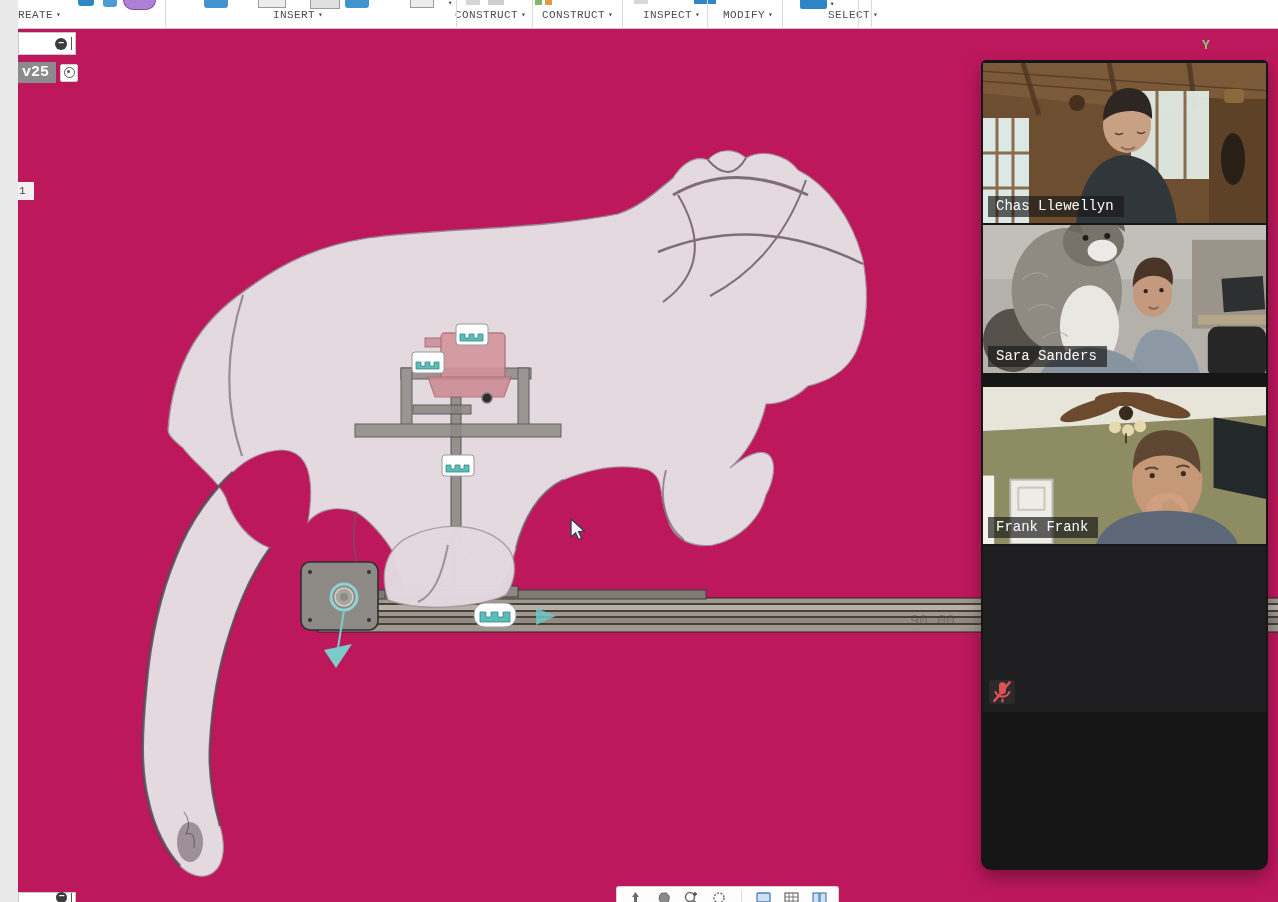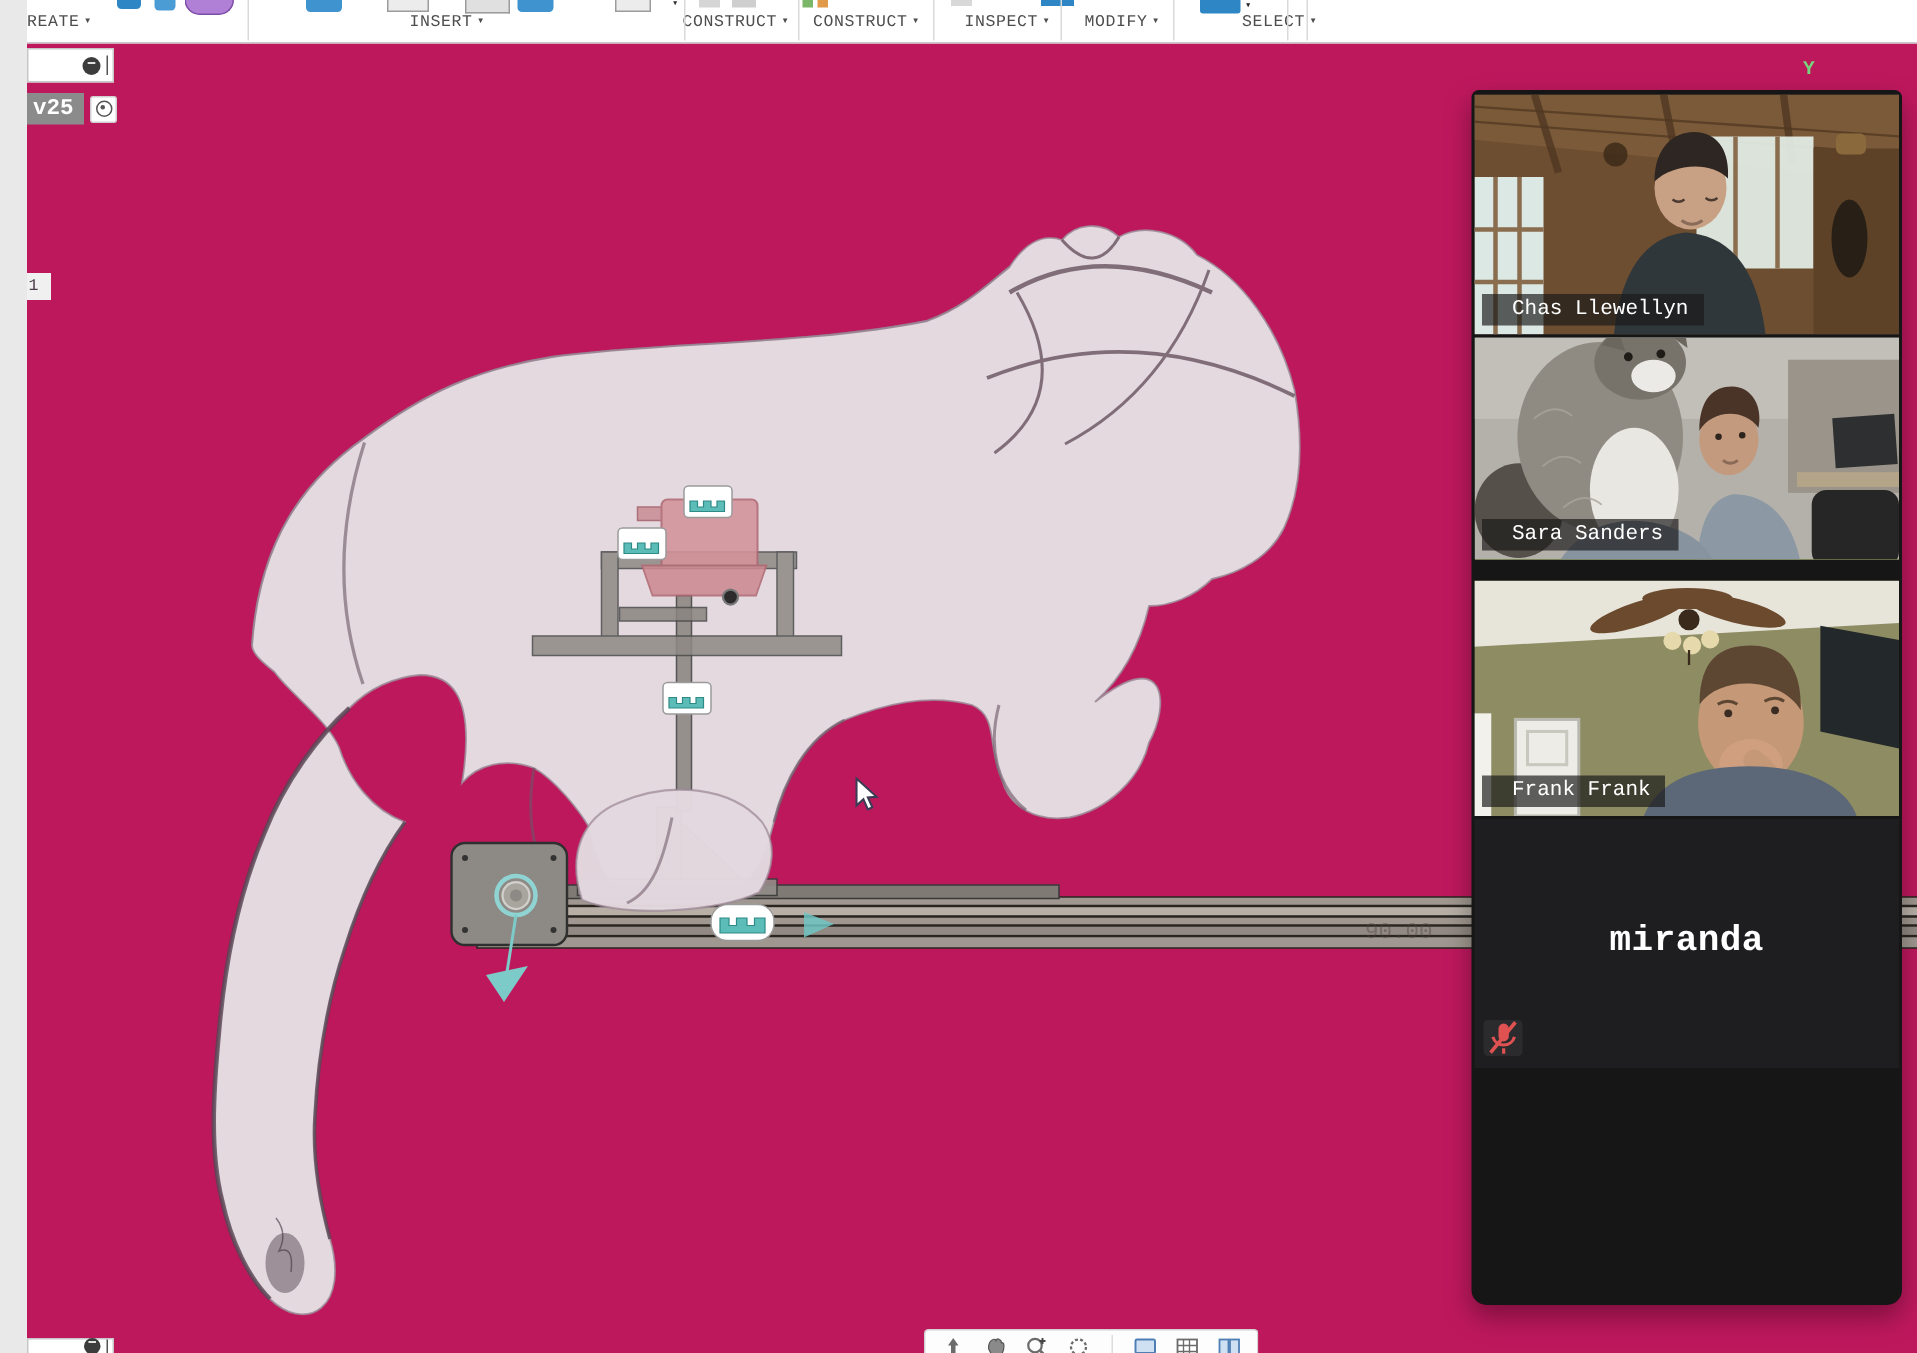--- a/index.html
+++ b/index.html
@@ -29,21 +29,21 @@
   
   #viewport-svg{position:absolute;left:0;top:0;z-index:1;}
   #axis-y{position:absolute;left:1184px;top:38px;color:#78d47a;font-size:13px;font-weight:bold;z-index:2;}
   
   #call-panel{position:absolute;left:963px;top:60px;width:287px;height:810px;background:#161617;
               border-radius:5px 5px 10px 10px;box-shadow:0 8px 18px rgba(0,0,0,.35);z-index:6;overflow:hidden;}
   .tile{position:absolute;left:2px;width:283px;overflow:hidden;background:#1e1e20;}
   .tile.video{background:#333;}
   .tile svg{display:block;width:100%;height:100%;}
   .name-tag{position:absolute;left:5px;bottom:6px;background:rgba(25,25,25,.68);color:#fff;
-            font-size:14px;padding:2px 10px 3px 20px;z-index:2;white-space:nowrap;}
+            font-size:14px;padding:2px 10px 3px 8px;z-index:2;white-space:nowrap;}
   .big-name{position:absolute;left:0;right:0;top:50%;transform:translateY(-55%);text-align:center;
             color:#fff;font-size:24px;font-weight:bold;letter-spacing:.3px;}
   #tile-sara{box-shadow:inset 0 0 0 2px #a5c14f;}
   .mute-chip{position:absolute;left:6px;bottom:8px;width:26px;height:24px;background:#2b2b2d;
              border-radius:3px;display:flex;align-items:center;justify-content:center;z-index:2;}
   
   #navbar{position:absolute;left:598px;top:886px;height:20px;background:#fdfdfd;border:1px solid #d2d2d2;
           border-bottom:none;border-radius:3px 3px 0 0;display:flex;align-items:flex-start;
           padding:3px 10px 0 10px;gap:11px;z-index:4;}
   .nav-ic{width:17px;height:17px;display:block;}
@@ -342,21 +342,20 @@
           <circle cx="202" cy="86" r="2.6" fill="#3a2c22"></circle>
         <path d="M164 82 q7 -4 13 0 M195 80 q7 -4 13 0" stroke="#5d4632" stroke-width="2" fill="none"></path>
         <ellipse cx="186" cy="122" rx="21" ry="17" fill="#cf9f80"></ellipse>
         <path d="M206 156 C204 136 198 126 188 119" stroke="#c59878" stroke-width="14" fill="none" stroke-linecap="round"></path>
         <path d="M115 156 C125 132 150 123 185 123 C225 123 250 138 256 156 Z" fill="#5c6878"></path>
       </svg>
       <span class="name-tag">Frank Frank</span>
     </div>
 
     <div class="tile" style="top:486px;height:166px;">
-      <div class="big-name">miranda</div>
       <div class="mute-chip">
         <svg width="16" height="16" viewBox="0 0 16 16">
           <rect x="6" y="1.5" width="4.6" height="8" rx="2.3" fill="#e05252"></rect>
           <path d="M3.5 7.5 a5 5 0 0 0 9.6 0" fill="none" stroke="#e05252" stroke-width="1.4"></path>
           <line x1="8.3" y1="12.5" x2="8.3" y2="15" stroke="#e05252" stroke-width="1.4"></line>
           <line x1="2.5" y1="14.5" x2="13.5" y2="1" stroke="#e05252" stroke-width="1.6"></line>
         </svg>
       </div>
     </div>
 

